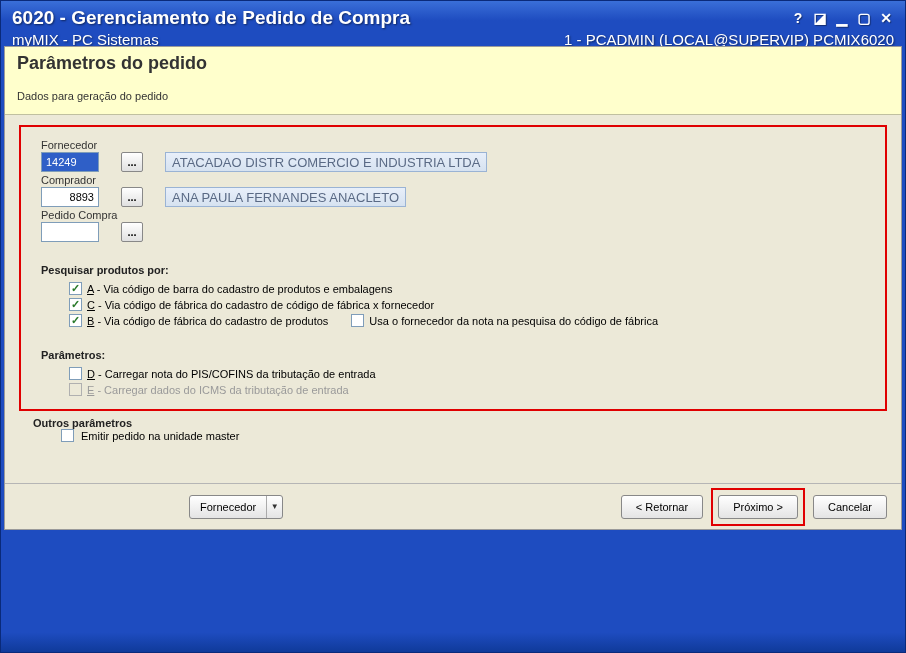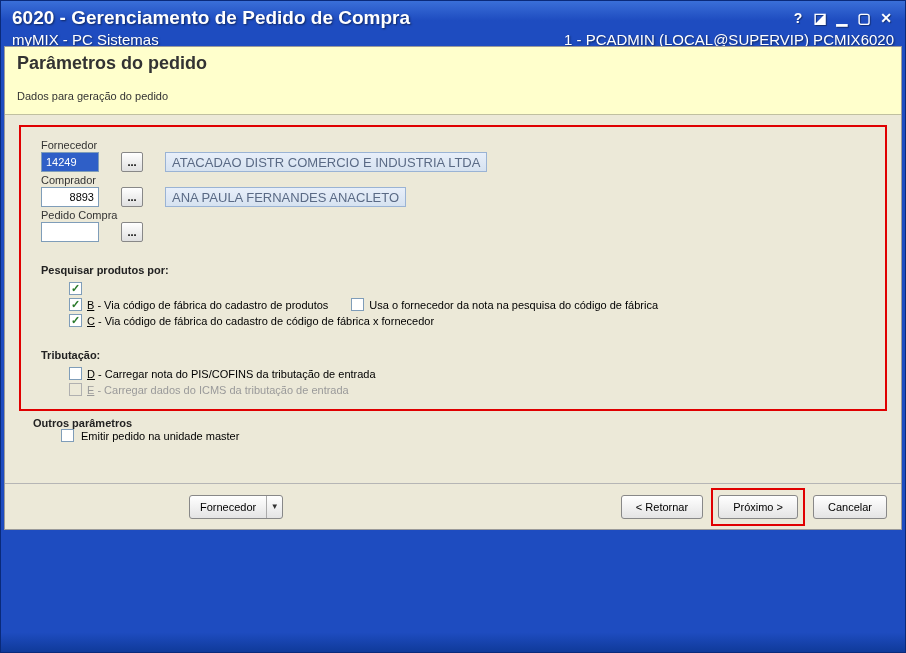--- a/index.html
+++ b/index.html
@@ -295,36 +295,37 @@
           <div class="field-inputs">
             <input class="code-input" value="" style="">
             <span class="lookup-btn">...</span>
           </div>
         </div>
 
         <div class="section-title">Pesquisar produtos por:</div>
         <div class="check-list">
           <div class="check-row">
             <span class="cbox checked"></span>
+            <span><span class="uletter">A</span><span> - Via código de barra do cadastro de produtos e embalagens</span></span>
+          </div>
+          <div class="check-row">
+            <span class="cbox checked"></span>
+            <span><span class="uletter">C</span><span> - Via código de fábrica do cadastro de código de fábrica x fornecedor</span></span>
           </div>
           <div class="check-row">
             <span class="cbox checked"></span>
             <span><span class="uletter">B</span><span> - Via código de fábrica do cadastro de produtos</span></span>
             <span class="sub-check">
               <span class="cbox"></span>
               <span>Usa o fornecedor da nota na pesquisa do código de fábrica</span>
             </span>
           </div>
-          <div class="check-row">
-            <span class="cbox checked"></span>
-            <span><span class="uletter">C</span><span> - Via código de fábrica do cadastro de código de fábrica x fornecedor</span></span>
-          </div>
-        </div>
-
-        <div class="section-title">Tributação:</div>
+        </div>
+
+        <div class="section-title">Parâmetros:</div>
         <div class="check-list">
           <div class="check-row">
             <span class="cbox"></span>
             <span><span class="uletter">D</span><span> - Carregar nota do PIS/COFINS da tributação de entrada</span></span>
           </div>
           <div class="check-row disabled-text">
             <span class="cbox disabled"></span>
             <span><span class="uletter">E</span><span> - Carregar dados do ICMS da tributação de entrada</span></span>
           </div>
         </div>

